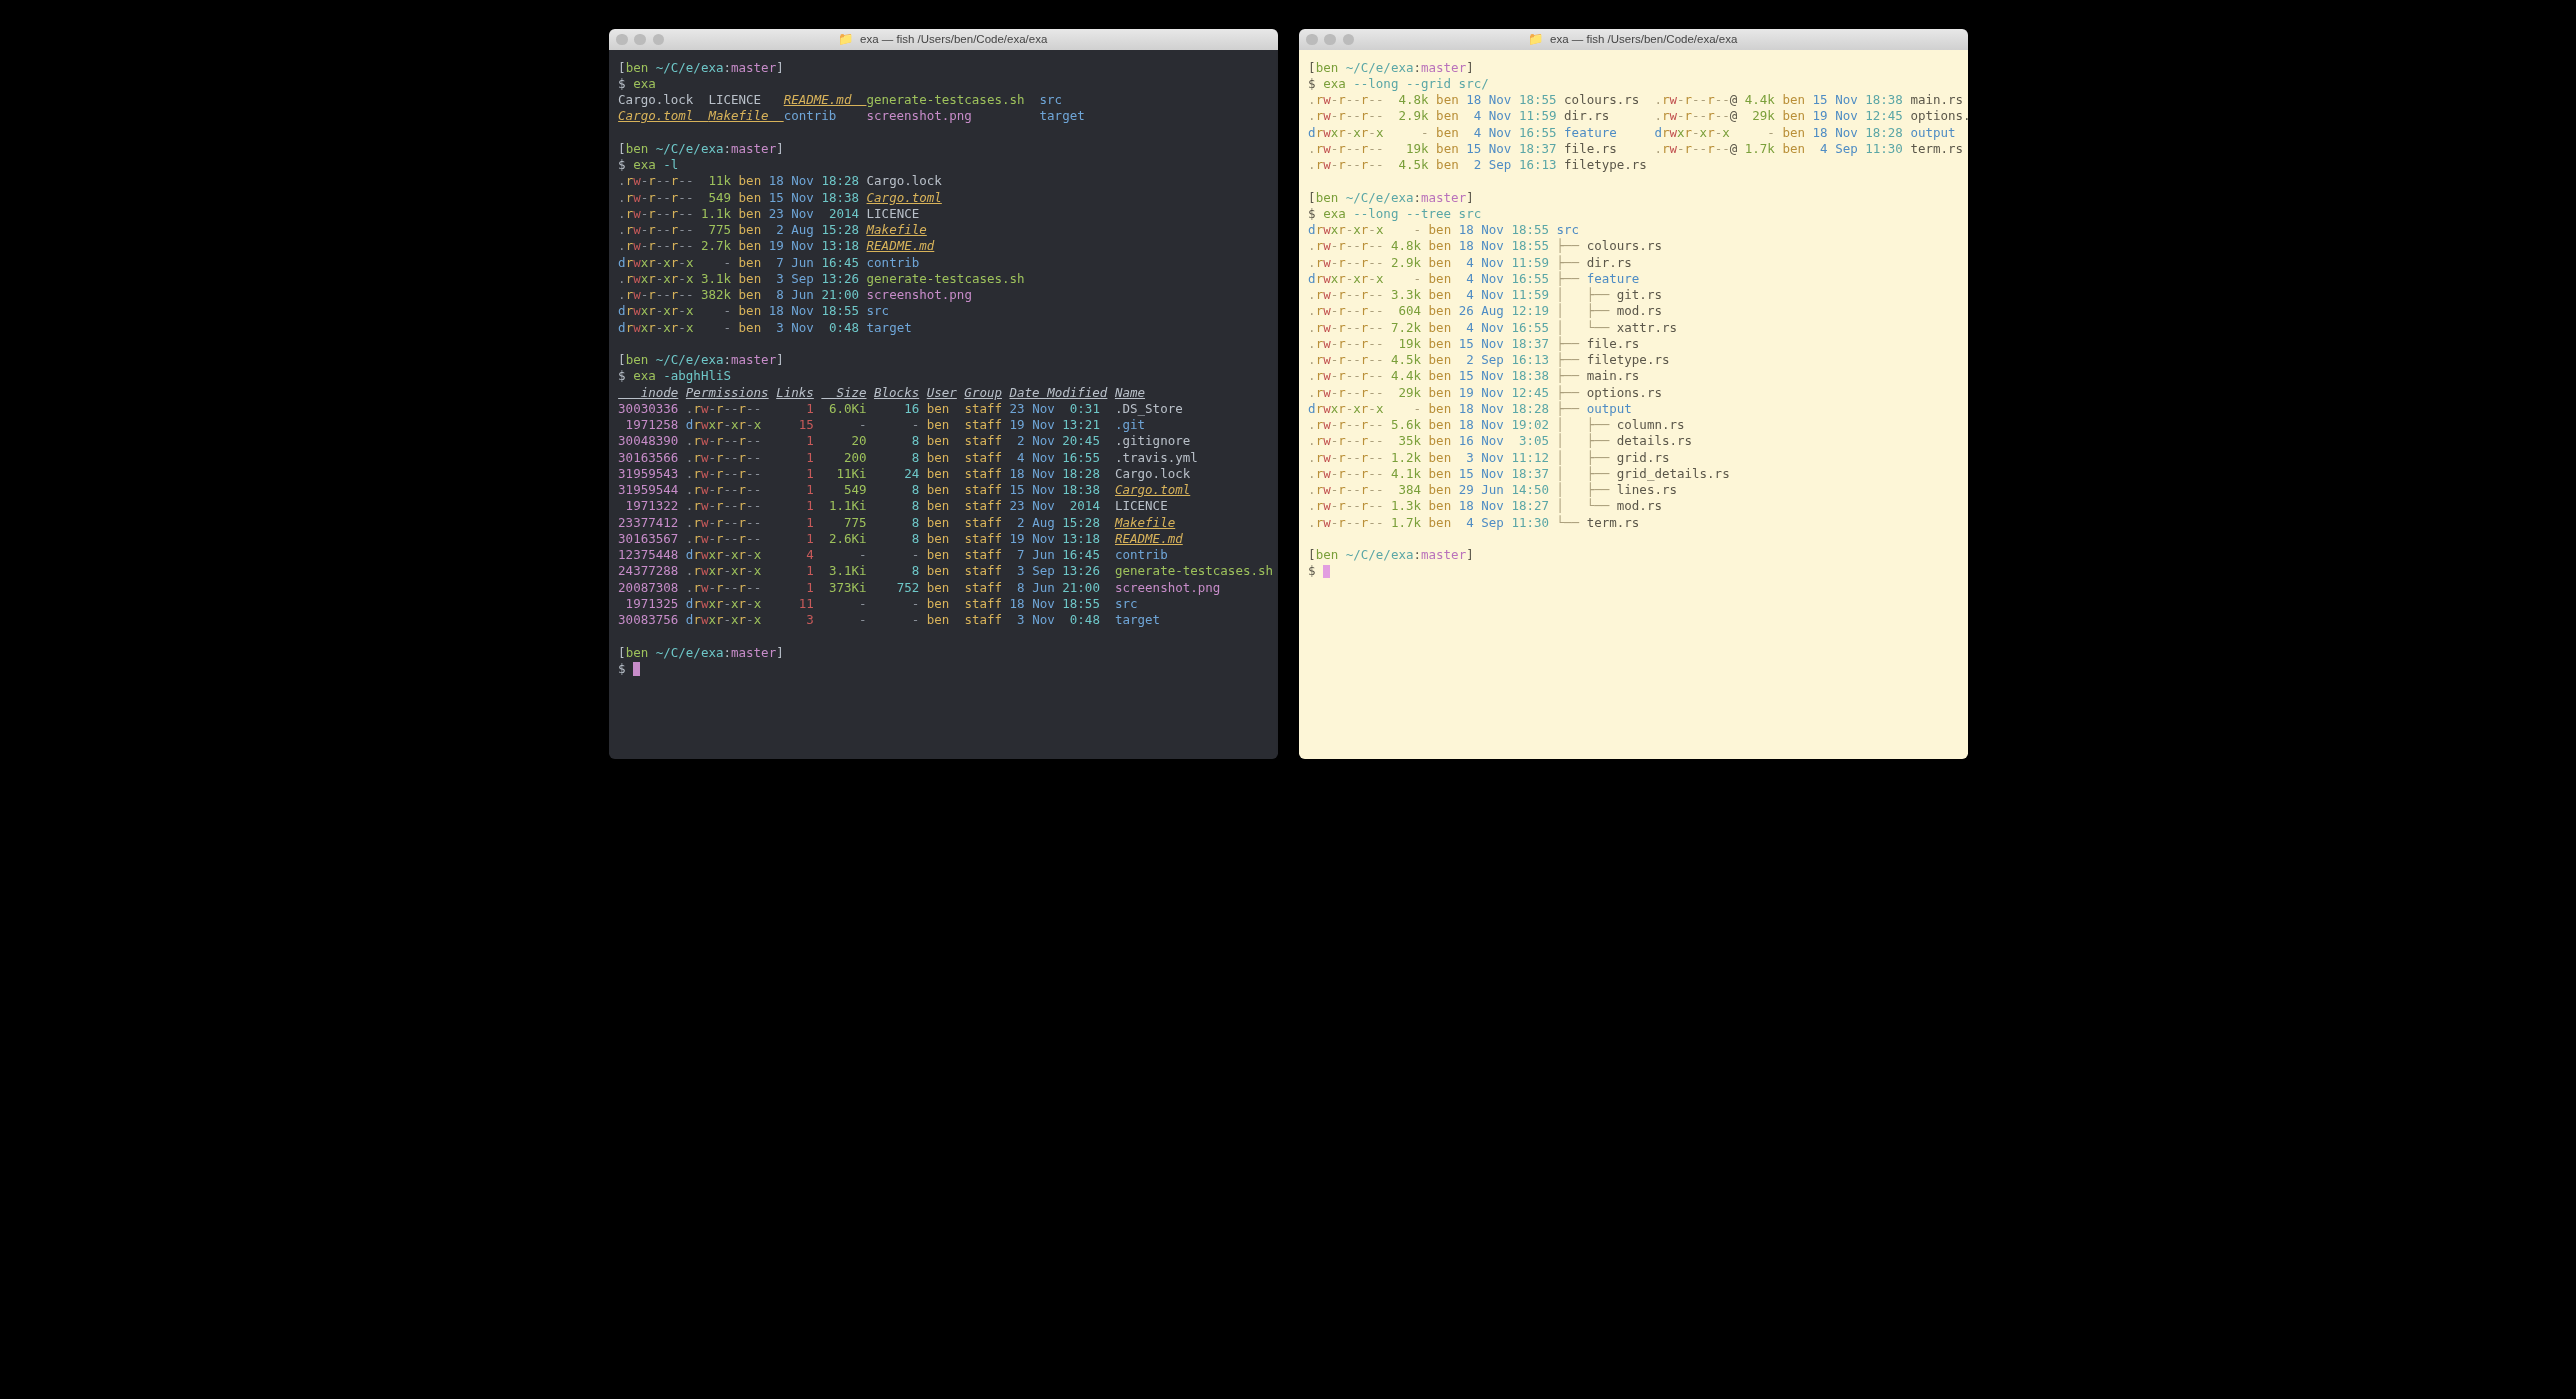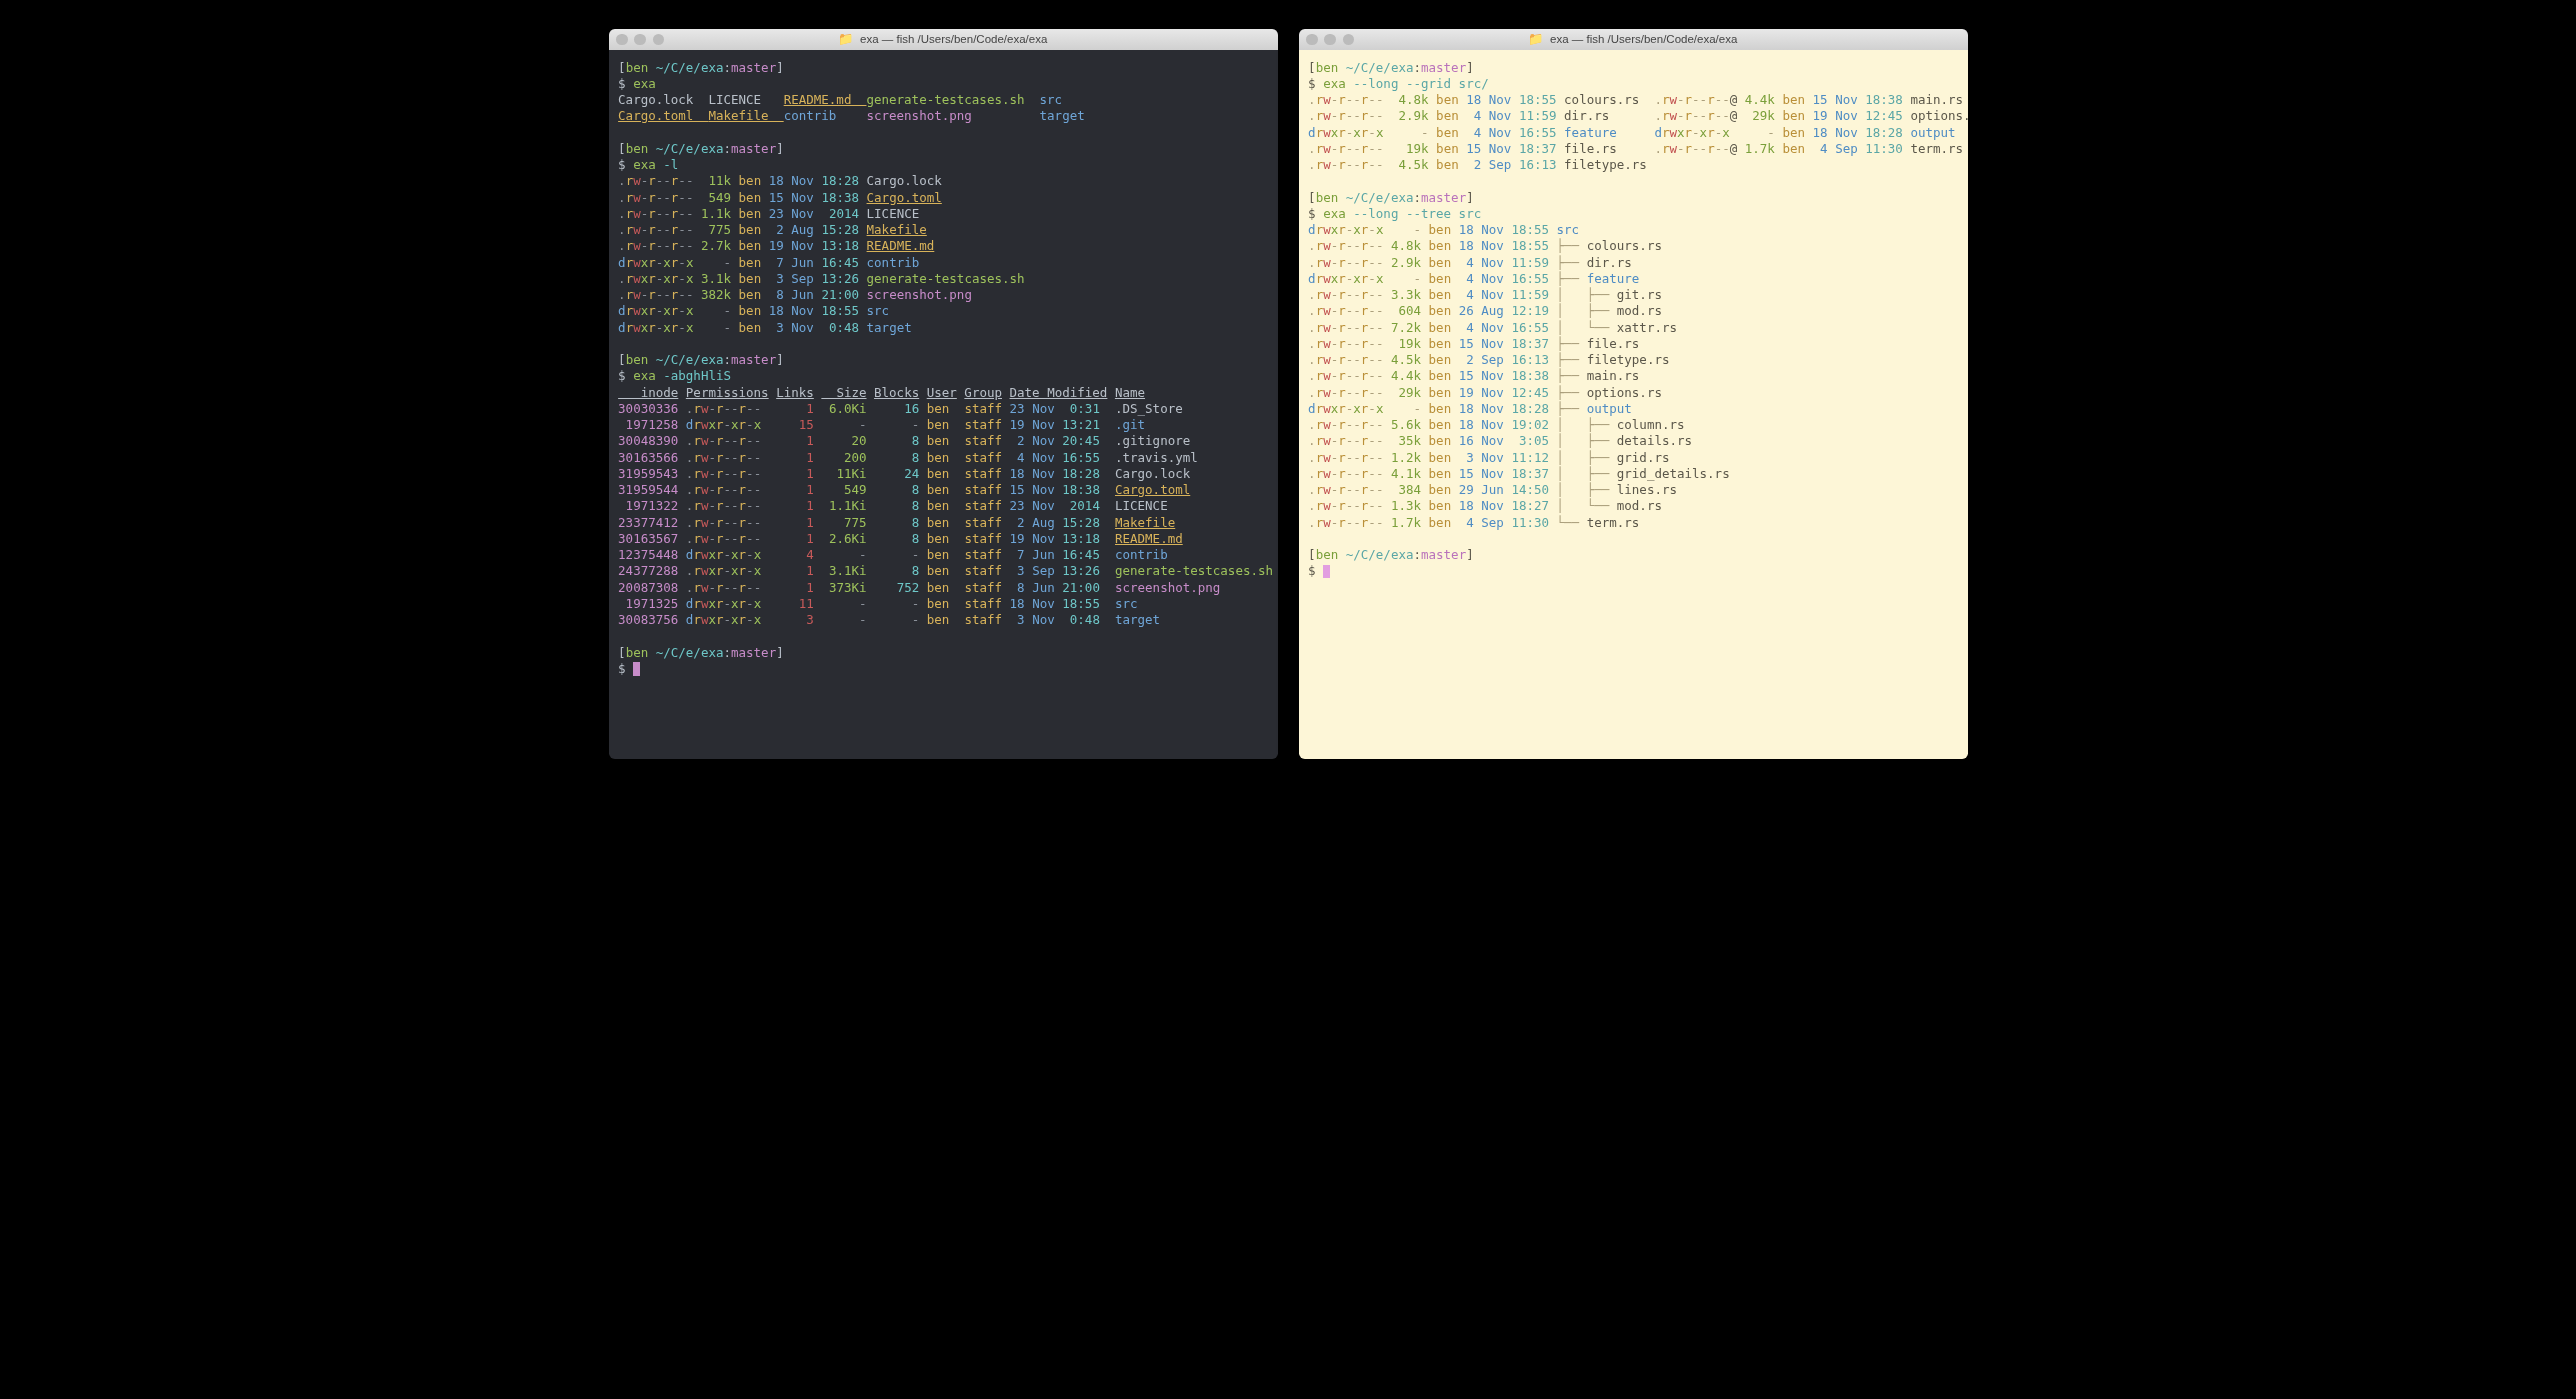--- a/index.html
+++ b/index.html
@@ -43,21 +43,21 @@
 
   .green  { color: #9ec25c; }
   .cyan   { color: #6ec7c8; }
   .blue   { color: #6fa6d8; }
   .yellow { color: #d8b35a; }
   .magenta{ color: #c78cc9; }
   .red    { color: #c85a5a; }
   .dim    { color: #8a9099; }
   .ldim   { color: #ab9f7c; }
   .plain  { }
-  .u      { text-decoration: underline; }
+  .u      { text-decoration: underline; font-style: italic; }
 
   .l-green  { color: #7a9f3a; }
   .l-cyan   { color: #5aa6a6; }
   .l-blue   { color: #4e8cc4; }
   .l-yellow { color: #b98f38; }
   .l-magenta{ color: #b972bb; }
   .l-red    { color: #c1504f; }
   .l-plain  { color: #5b574a; }
 
   .line { display: block; }

